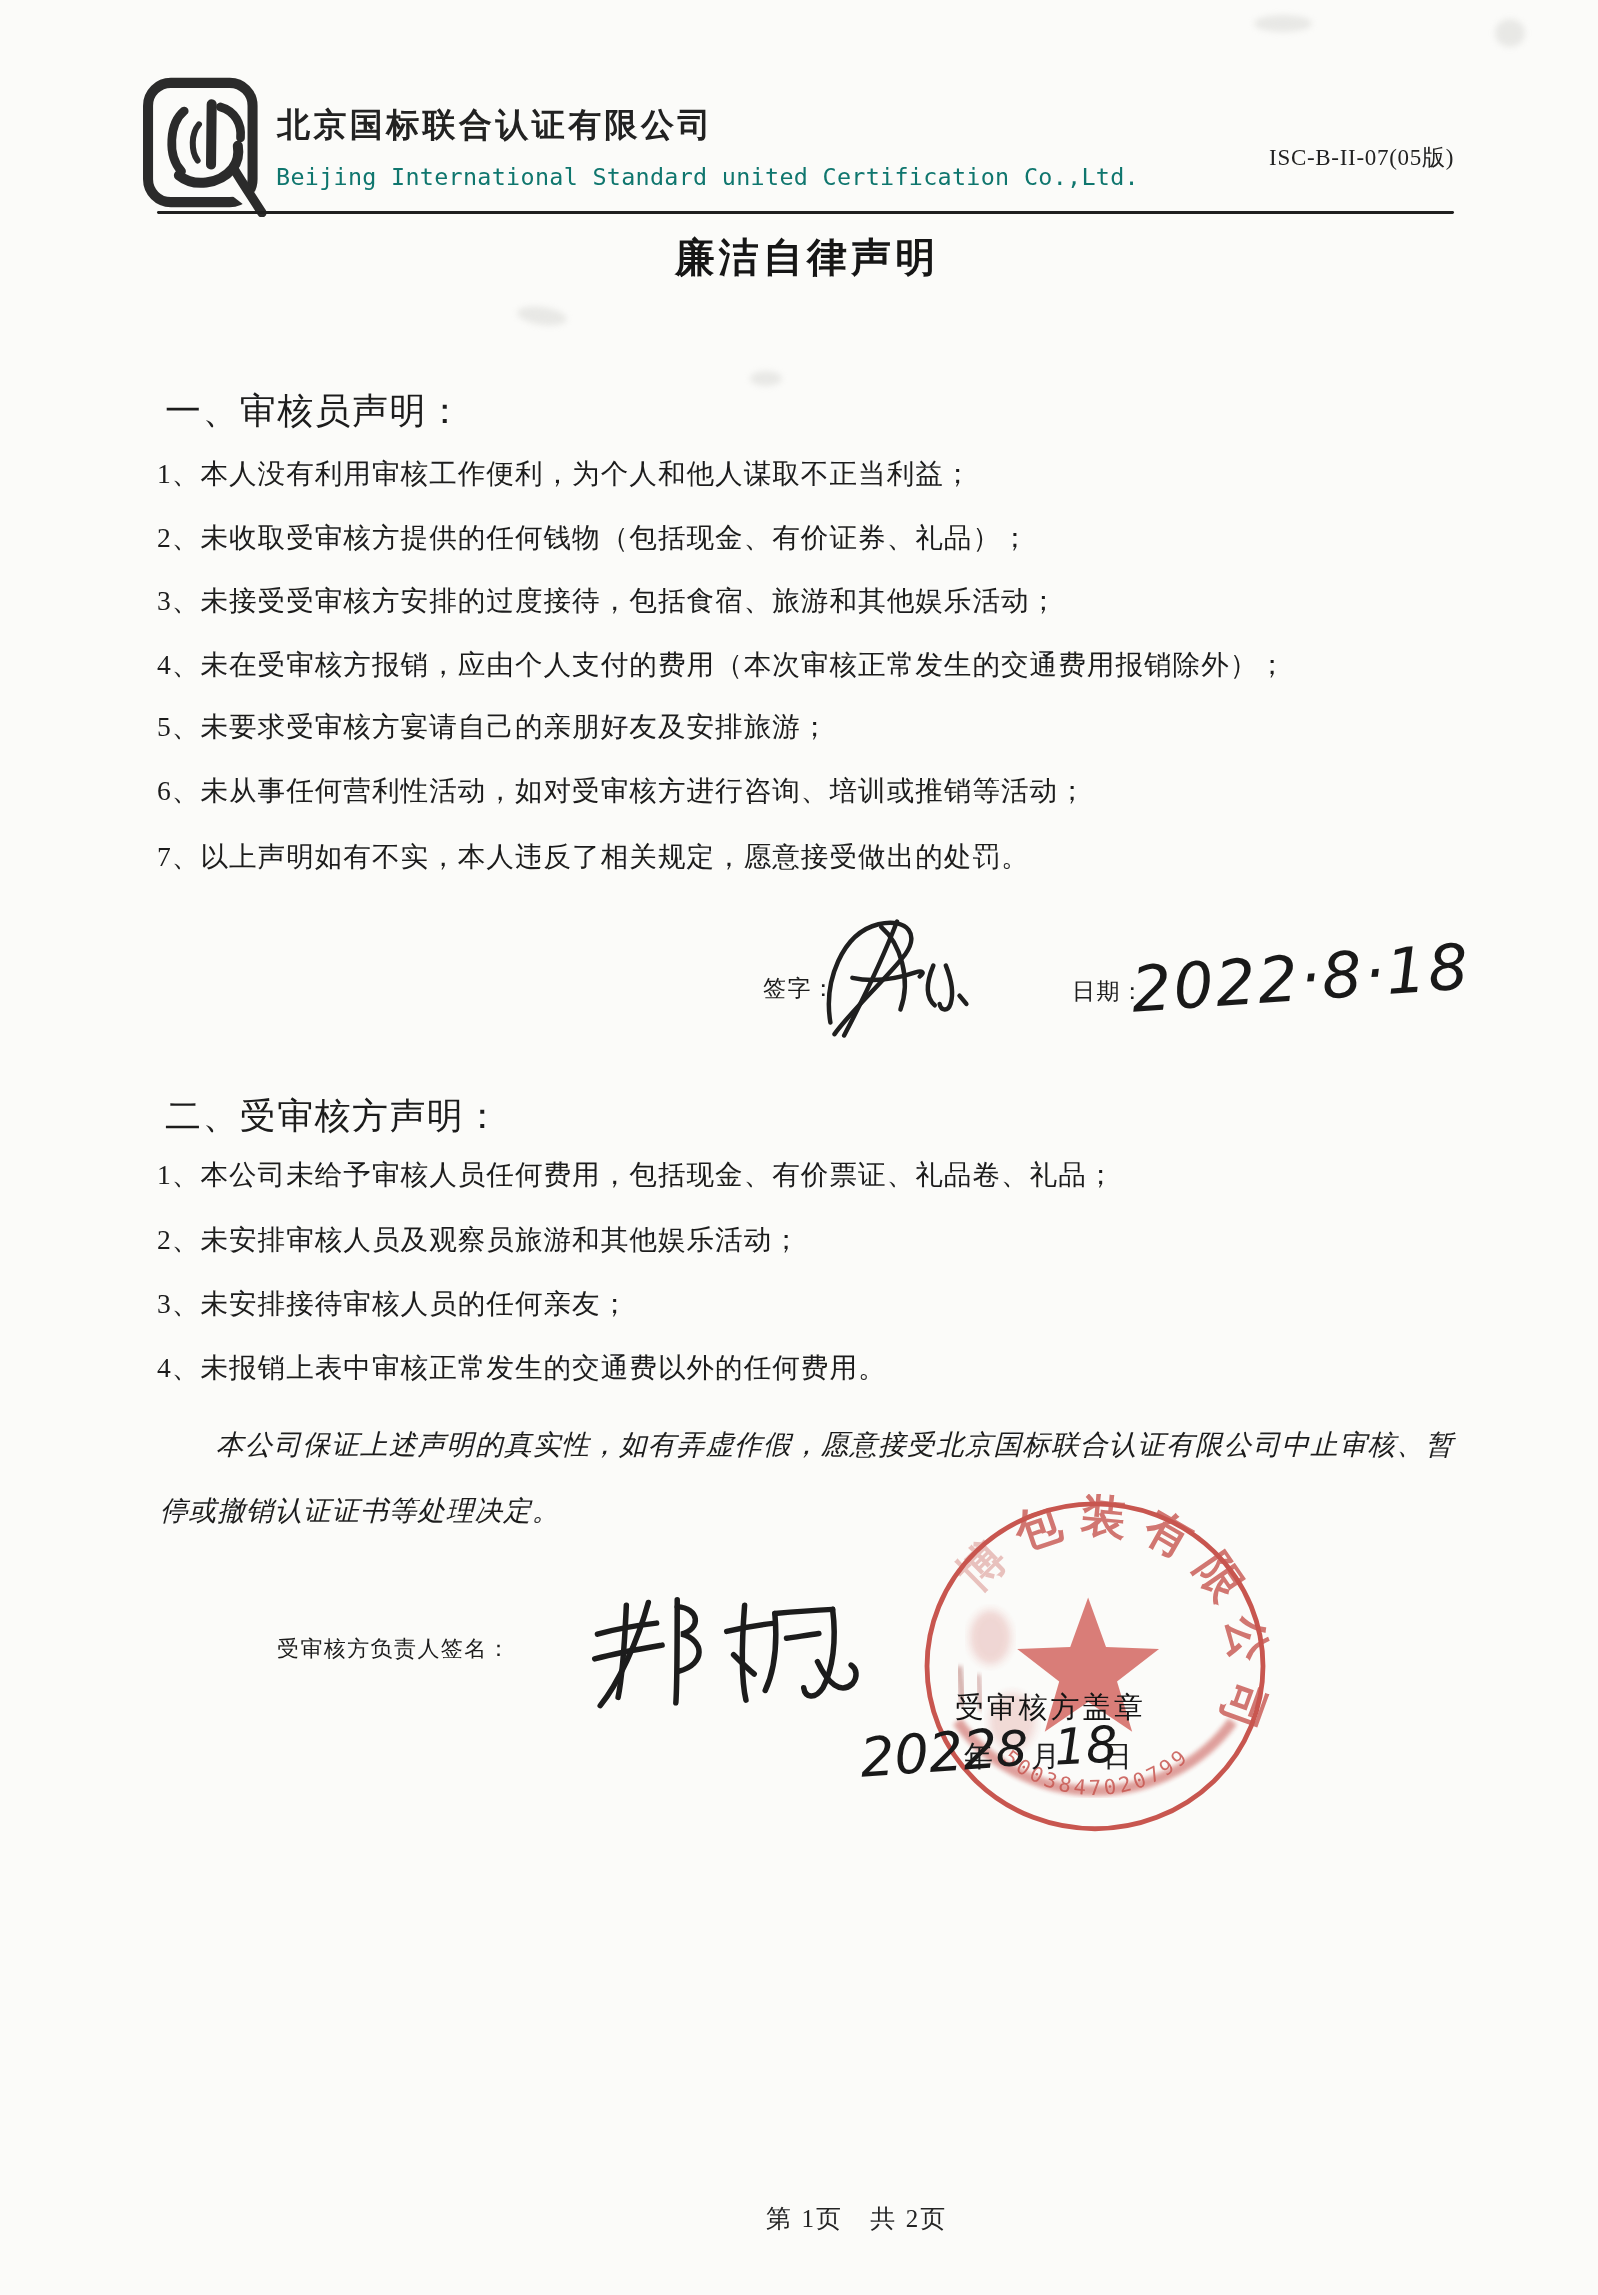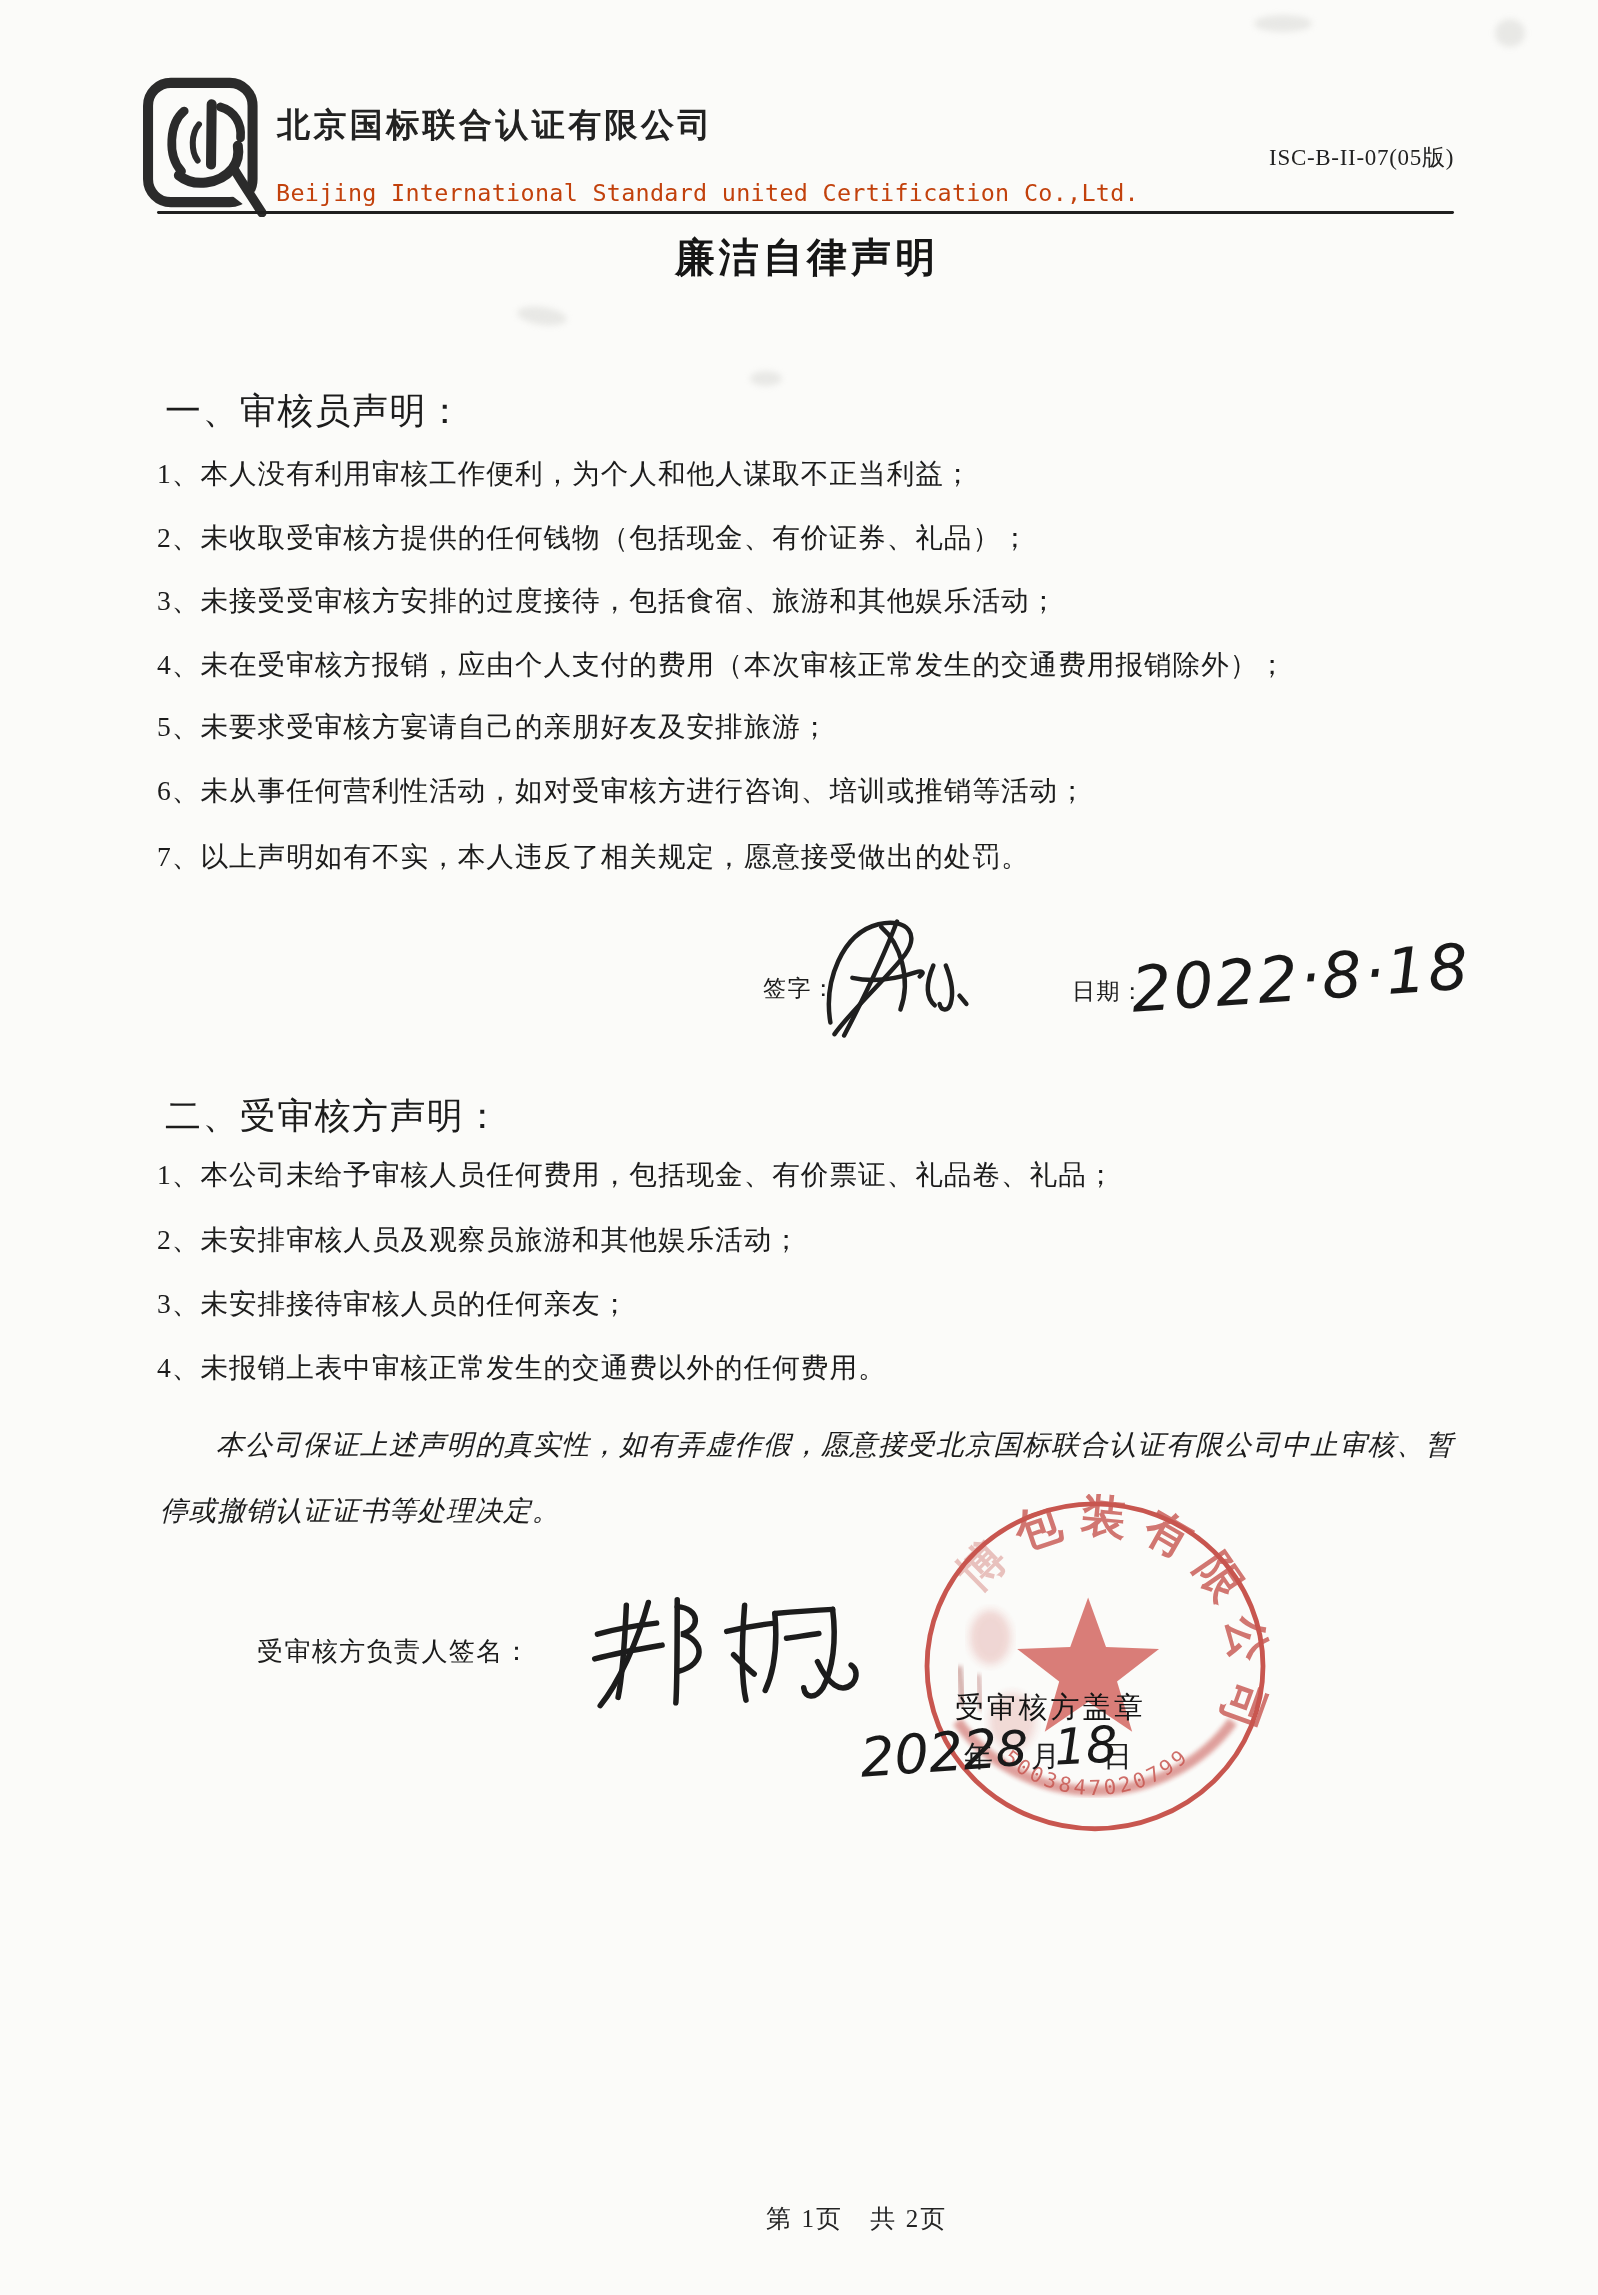--- a/index.html
+++ b/index.html
@@ -14,21 +14,21 @@
   }
   .abs{position:absolute;white-space:nowrap;}
   .company-cn{
     left:277px;top:103px;
     font-family:"Liberation Sans", sans-serif;
     font-size:33px;font-weight:600;letter-spacing:3.4px;color:#222;
   }
   .company-en{
     left:276px;top:163px;
     font-family:"DejaVu Sans Mono", monospace;
-    font-size:23.4px;color:#c2410c;letter-spacing:0.3px;margin-top:16px;
+    font-size:23.4px;color:#0f766e;letter-spacing:0.3px;
   }
   .doc-code{
     left:1199px;top:142px;width:255px;text-align:right;
     font-size:23px;color:#222;letter-spacing:0.7px;
   }
   .header-rule{
     left:157px;top:211px;width:1297px;height:3.4px;
     background:#1f1f1f;border-radius:1.4px;
   }
   .doc-title{
@@ -129,21 +129,21 @@
   <div class="abs hw hw-date">2022·8·18</div>
 
   <div class="abs sec-heading" style="left:165px;top:1092px;">二、受审核方声明：</div>
   <div class="abs item" style="top:1156px;">1、本公司未给予审核人员任何费用，包括现金、有价票证、礼品卷、礼品；</div>
   <div class="abs item" style="top:1221px;">2、未安排审核人员及观察员旅游和其他娱乐活动；</div>
   <div class="abs item" style="top:1285px;">3、未安排接待审核人员的任何亲友；</div>
   <div class="abs item" style="top:1349px;">4、未报销上表中审核正常发生的交通费以外的任何费用。</div>
 
   <div class="abs pledge">本公司保证上述声明的真实性，如有弄虚作假，愿意接受北京国标联合认证有限公司中止审核、暂停或撤销认证证书等处理决定。</div>
 
-  <div class="abs label" style="left:257px;top:1634px;font-size:26px;">受审核方负责人签名：</div>
+  <div class="abs label" style="left:277px;top:1634px;font-size:22px;">受审核方负责人签名：</div>
 
   <svg class="abs scribble" style="left:589px;top:1586px;" width="272" height="132" viewBox="0 0 395 192">
     <g fill="none" stroke="#1c1c1c" stroke-width="8" stroke-linecap="round">
       <path d="M12,70 C40,62 72,57 98,54"></path>
       <path d="M54,28 C52,70 50,122 42,162"></path>
       <path d="M8,106 C45,96 82,90 106,86"></path>
       <path d="M86,24 C70,82 42,142 16,174"></path>
       <path d="M128,20 C128,80 128,142 126,170"></path>
       <path d="M128,30 C160,32 164,62 134,70 C168,78 170,114 130,124"></path>
       <path d="M226,28 C222,80 220,132 228,166"></path>

